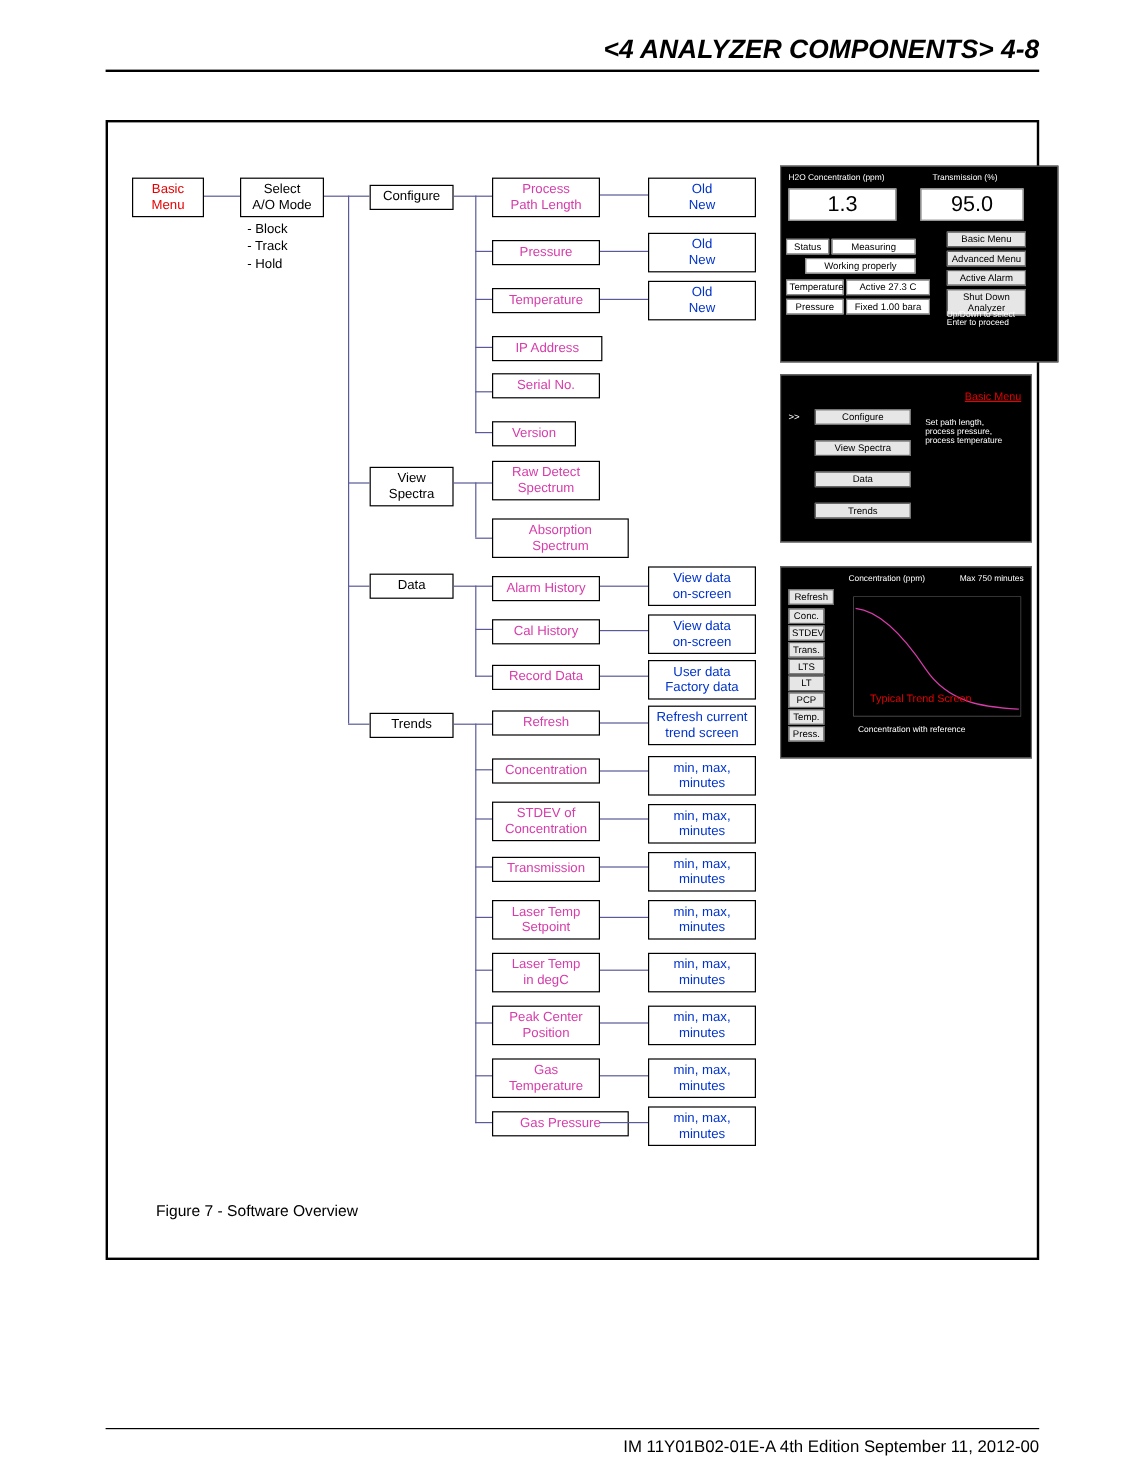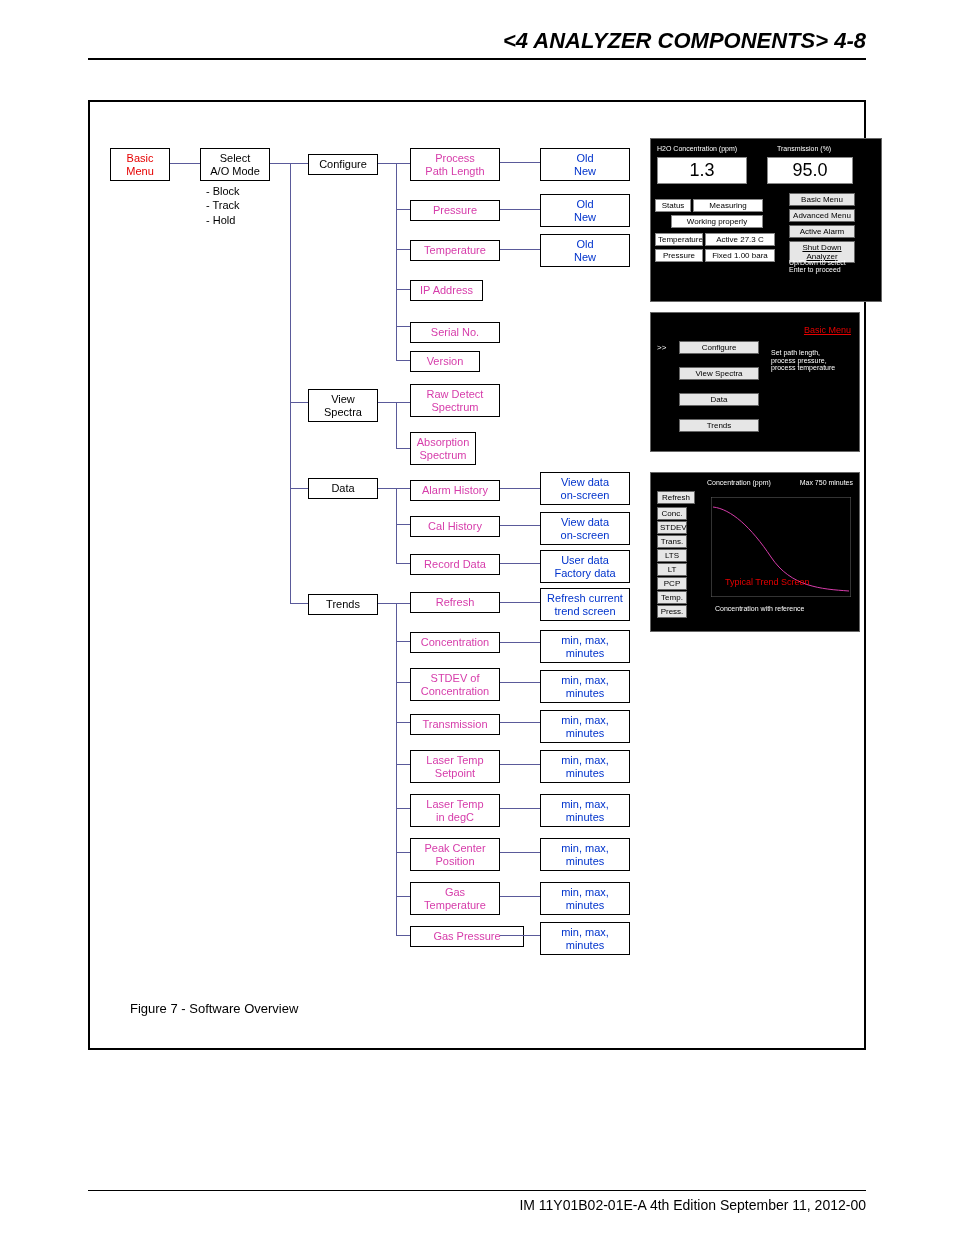--- a/index.html
+++ b/index.html
@@ -118,25 +118,25 @@
   <div class="plain-text" style="left:116px; top:82px;">- Block<br>- Track<br>- Hold</div>
 
   <div class="node" style="left:218px; top:52px; width:70px;">Configure</div>
   <div class="node" style="left:218px; top:287px; width:70px;">View<br>Spectra</div>
   <div class="node" style="left:218px; top:376px; width:70px;">Data</div>
   <div class="node" style="left:218px; top:492px; width:70px;">Trends</div>
 
   <div class="node pink" style="left:320px; top:46px; width:90px;">Process<br>Path Length</div>
   <div class="node pink" style="left:320px; top:98px; width:90px;">Pressure</div>
   <div class="node pink" style="left:320px; top:138px; width:90px;">Temperature</div>
-  <div class="node pink" style="left:320px; top:178px; width:73px;">IP Address</div>
-  <div class="node pink" style="left:320px; top:220px; width:90px;">Serial No.</div>
+  <div class="node pink" style="left:320px; top:178px; width:92px;">IP Address</div>
+  <div class="node pink" style="left:320px; top:209px; width:90px;">Serial No.</div>
   <div class="node pink" style="left:320px; top:249px; width:70px;">Version</div>
   <div class="node pink" style="left:320px; top:282px; width:90px;">Raw Detect<br>Spectrum</div>
-  <div class="node pink" style="left:320px; top:330px; width:66px;">Absorption<br>Spectrum</div>
+  <div class="node pink" style="left:320px; top:330px; width:114px;">Absorption<br>Spectrum</div>
   <div class="node pink" style="left:320px; top:378px; width:90px;">Alarm History</div>
   <div class="node pink" style="left:320px; top:414px; width:90px;">Cal History</div>
   <div class="node pink" style="left:320px; top:452px; width:90px;">Record Data</div>
   <div class="node pink" style="left:320px; top:490px; width:90px;">Refresh</div>
   <div class="node pink" style="left:320px; top:530px; width:90px;">Concentration</div>
   <div class="node pink" style="left:320px; top:566px; width:90px;">STDEV of<br>Concentration</div>
   <div class="node pink" style="left:320px; top:612px; width:90px;">Transmission</div>
   <div class="node pink" style="left:320px; top:648px; width:90px;">Laser Temp<br>Setpoint</div>
   <div class="node pink" style="left:320px; top:692px; width:90px;">Laser Temp<br>in degC</div>
   <div class="node pink" style="left:320px; top:736px; width:90px;">Peak Center<br>Position</div>
@@ -218,21 +218,21 @@
     <div class="mini-box" style="left:4px; top:60px; width:36px;">Status</div>
     <div class="mini-box" style="left:42px; top:60px; width:70px;">Measuring</div>
     <div class="mini-box" style="left:20px; top:76px; width:92px;">Working properly</div>
     <div class="mini-box" style="left:4px; top:94px; width:48px;">Temperature</div>
     <div class="mini-box" style="left:54px; top:94px; width:70px;">Active 27.3 C</div>
     <div class="mini-box" style="left:4px; top:110px; width:48px;">Pressure</div>
     <div class="mini-box" style="left:54px; top:110px; width:70px;">Fixed 1.00 bara</div>
     <div class="mini-btn" style="left:138px; top:54px; width:66px;">Basic Menu</div>
     <div class="mini-btn" style="left:138px; top:70px; width:66px;">Advanced Menu</div>
     <div class="mini-btn" style="left:138px; top:86px; width:66px;">Active Alarm</div>
-    <div class="mini-btn" style="left:138px; top:102px; width:66px;text-decoration:underline;">Shut Down Analyzer</div>
+    <div class="mini-btn" style="left:138px; top:102px; width:66px;">Shut Down Analyzer</div>
     <div class="lbl" style="left:138px; top:120px; width:70px; line-height:1.05;">Up/Down to select<br>Enter to proceed</div>
   </div>
 
   <div class="ui-panel" style="left:560px; top:210px; width:210px; height:140px;">
     <div class="red-txt" style="right:8px; top:12px;">Basic Menu</div>
     <div style="position:absolute; left:6px; top:30px; color:#fff;">&gt;&gt;</div>
     <div class="mini-btn" style="left:28px; top:28px; width:80px;">Configure</div>
     <div class="mini-btn" style="left:28px; top:54px; width:80px;">View Spectra</div>
     <div class="mini-btn" style="left:28px; top:80px; width:80px;">Data</div>
     <div class="mini-btn" style="left:28px; top:106px; width:80px;">Trends</div>

